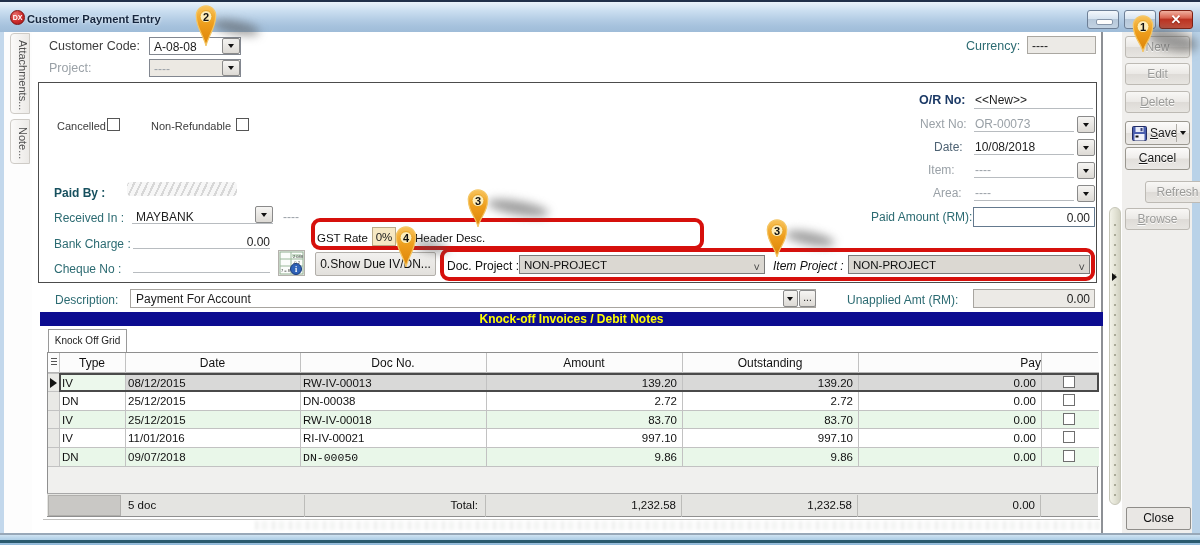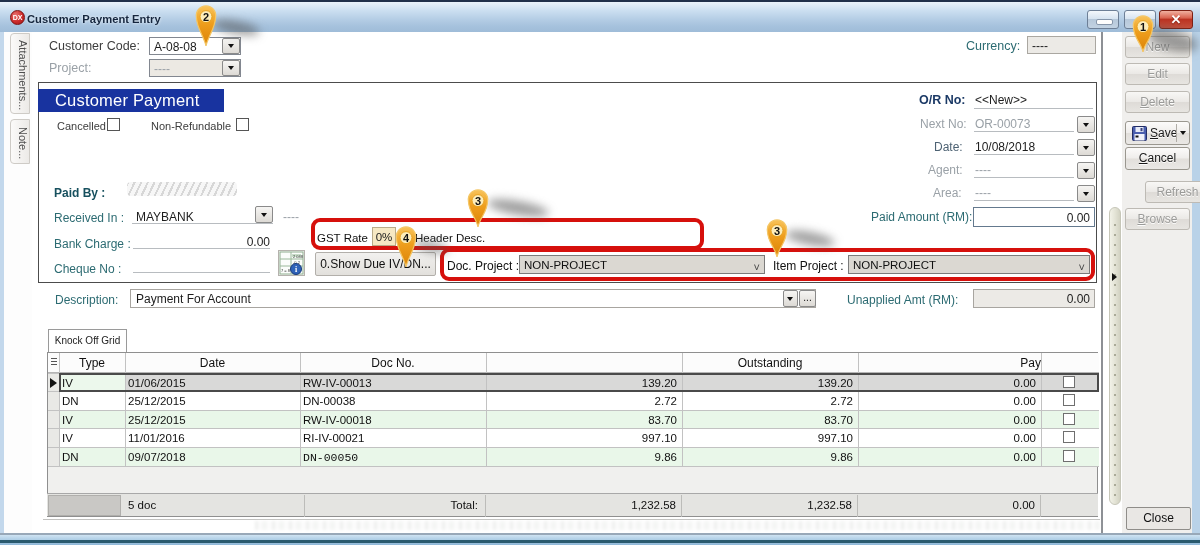--- a/index.html
+++ b/index.html
@@ -148,39 +148,37 @@
   <div class="ddbtn" style="left:222px;top:38px;height:16px;"></div>
   <div class="lblgrey" style="left:49px;top:61px;font-size:12.5px;">Project:</div>
   <div class="combo dis" style="left:149px;top:59px;width:92px;height:18px;"></div>
   <div class="valgrey" style="left:154px;top:62px;">----</div>
   <div class="ddbtn" style="left:222px;top:60px;height:16px;"></div>
   <div class="lbl" style="left:966px;top:39px;font-size:12.5px;">Currency:</div>
   <div class="combo" style="left:1027px;top:36px;width:69px;height:18px;background:#eceae6;border-color:#aaa7a1;"></div>
   <div class="val" style="left:1032px;top:39px;">----</div>
 
   <div class="abs" style="left:38px;top:82px;width:1059px;height:201px;border:1px solid #4c4c4c;background:#fff;"></div>
-  <div class="abs" style="left:38px;top:89px;width:186px;height:23px;background:#18339f;color:#fff;
-       font-size:16.5px;padding-left:17px;line-height:23px;letter-spacing:0.2px;">Customer Payment</div>
   <div class="lbldark" style="left:57px;top:120px;font-size:11px;">Cancelled</div>
   <div class="chk" style="left:107px;top:118px;"></div>
   <div class="lbldark" style="left:151px;top:120px;font-size:11px;">Non-Refundable</div>
   <div class="chk" style="left:236px;top:118px;"></div>
 
   <div class="lbl" style="left:919px;top:93px;color:#1c3a66;font-weight:bold;font-size:12.5px;">O/R No:</div>
   <div class="val" style="left:975px;top:93px;">&lt;&lt;New&gt;&gt;</div>
   <div class="uline" style="left:974px;top:108px;width:119px;"></div>
   <div class="lblgrey" style="left:920px;top:117px;">Next No:</div>
   <div class="valgrey" style="left:975px;top:117px;">OR-00073</div>
   <div class="uline" style="left:974px;top:131px;width:100px;"></div>
   <div class="ddbtn" style="left:1077px;top:116px;height:17px;"></div>
   <div class="lbl" style="left:934px;top:140px;color:#4d6273;">Date:</div>
   <div class="val" style="left:975px;top:140px;">10/08/2018</div>
   <div class="uline" style="left:974px;top:154px;width:100px;"></div>
   <div class="ddbtn" style="left:1077px;top:139px;height:17px;"></div>
-  <div class="lblgrey" style="left:928px;top:163px;">Agent:</div>
+  <div class="lblgrey" style="left:928px;top:163px;">Item:</div>
   <div class="valgrey" style="left:975px;top:163px;">----</div>
   <div class="uline" style="left:974px;top:177px;width:100px;"></div>
   <div class="ddbtn" style="left:1077px;top:162px;height:17px;"></div>
   <div class="lblgrey" style="left:933px;top:186px;">Area:</div>
   <div class="valgrey" style="left:975px;top:186px;">----</div>
   <div class="uline" style="left:974px;top:200px;width:100px;"></div>
   <div class="ddbtn" style="left:1077px;top:185px;height:17px;"></div>
   <div class="lbl" style="left:871px;top:210px;">Paid Amount (RM):</div>
   <div class="abs" style="left:973px;top:207px;width:122px;height:20px;border:1px solid #64798e;background:#fff;"></div>
   <div class="val" style="left:973px;top:211px;width:117px;text-align:right;">0.00</div>
@@ -217,33 +215,34 @@
       <circle cx="17" cy="18" r="5.5" fill="#2e62b8" stroke="#1a3a7a"></circle>
       <text x="17" y="21" text-anchor="middle" font-size="8" font-weight="bold" fill="#fff" font-family="Liberation Serif">i</text>
     </svg>
   </div>
   <div class="abs" style="left:315px;top:252px;width:121px;height:24px;border:1px solid #b2afaa;border-radius:2px;
        background:linear-gradient(#f2f1ef,#e2e0dc);font-size:12px;color:#111;text-align:center;line-height:23px;">0.Show Due IV/DN...</div>
 
   <div class="redbox" style="left:440px;top:248px;width:655px;height:33px;"></div>
   <div class="lbldark" style="left:447px;top:259px;color:#111;">Doc. Project :</div>
   <div class="pdd" style="left:519px;top:255px;width:246px;height:19px;line-height:18px;padding-left:4px;">NON-PROJECT<span class="chev">˅</span></div>
-  <div class="lbldark" style="left:773px;top:259px;color:#111;">Item Project :</div>
+  <div class="lbldark" style="left:773px;top:259px;color:#111;font-style:italic;">Item Project :</div>
   <div class="pdd" style="left:848px;top:255px;width:242px;height:19px;line-height:18px;padding-left:4px;">NON-PROJECT<span class="chev">˅</span></div>
 
   <div class="lbl" style="left:55px;top:293px;">Description:</div>
   <div class="abs" style="left:130px;top:289px;width:686px;height:19px;border:1px solid #a8a5a0;background:#fff;"></div>
   <div class="val" style="left:136px;top:292px;">Payment For Account</div>
   <div class="ddbtn" style="left:783px;top:290px;width:15px;height:17px;"></div>
   <div class="abs" style="left:799px;top:290px;width:17px;height:17px;border:1px solid #8a8a8a;border-radius:2px;
        background:linear-gradient(#f6f5f3,#dddad5);font-size:10px;text-align:center;line-height:14px;color:#111;">...</div>
   <div class="lbl" style="left:847px;top:293px;">Unapplied Amt (RM):</div>
   <div class="abs" style="left:973px;top:289px;width:122px;height:19px;border:1px solid #a8a5a0;background:#eceae6;"></div>
   <div class="val" style="left:973px;top:292px;width:117px;text-align:right;">0.00</div>
 
+  <div class="abs" id="navybar">Knock-off Invoices / Debit Notes</div>
   <div class="abs" id="kotab">Knock Off Grid</div>
 
   <div class="abs" id="grid">
     <div class="abs" style="left:0;top:0;width:1051px;height:20px;background:#fcfcfc;border-bottom:1px solid #b5b5b5;"></div>
     <div class="abs" style="left:0;top:21px;width:1051px;height:18px;background:#d9d9d8;"></div>
     <div class="abs" style="left:0;top:39px;width:1051px;height:19px;background:#ffffff;"></div>
     <div class="abs" style="left:0;top:58px;width:1051px;height:18px;background:#e9f7e9;"></div>
     <div class="abs" style="left:0;top:76px;width:1051px;height:19px;background:#ffffff;"></div>
     <div class="abs" style="left:0;top:95px;width:1051px;height:19px;background:#e9f7e9;"></div>
     <div class="abs" style="left:11px;top:21px;width:66px;height:18px;background:#ecf8ec;"></div>
@@ -258,26 +257,27 @@
     <div class="abs" style="left:0;top:20px;width:1051px;height:1px;background:#c2c2c2;"></div>
     <div class="abs" style="left:0;top:38px;width:1051px;height:1px;background:#c2c2c2;"></div>
     <div class="abs" style="left:0;top:57px;width:1051px;height:1px;background:#c2c2c2;"></div>
     <div class="abs" style="left:0;top:75px;width:1051px;height:1px;background:#c2c2c2;"></div>
     <div class="abs" style="left:0;top:94px;width:1051px;height:1px;background:#c2c2c2;"></div>
     <div class="abs" style="left:0;top:113px;width:1051px;height:1px;background:#c2c2c2;"></div>
     <div class="abs" style="left:11px;top:20px;width:1040px;height:19px;border:2px solid #4a4a4a;"></div>
     <div class="gcell" style="left:11px;top:3px;width:66px;text-align:center;font-size:12px;">Type</div>
     <div class="gcell" style="left:77px;top:3px;width:175px;text-align:center;font-size:12px;">Date</div>
     <div class="gcell" style="left:252px;top:3px;width:186px;text-align:center;font-size:12px;">Doc No.</div>
+    <div class="gcell" style="left:438px;top:3px;width:196px;text-align:center;font-size:12px;">Amount</div>
     <div class="gcell" style="left:634px;top:3px;width:176px;text-align:center;font-size:12px;">Outstanding</div>
     <div class="gcell" style="left:810px;top:3px;width:183px;text-align:right;font-size:12px;">Pay</div>
     <div class="abs" style="left:3px;top:5px;width:6px;height:9px;background:repeating-linear-gradient(#555 0 1px,transparent 1px 3px);"></div>
     <div class="abs" style="left:2px;top:25px;width:0;height:0;border-top:5px solid transparent;border-bottom:5px solid transparent;border-left:7px solid #111;"></div>
     <div class="gcell" style="left:14px;top:24px;width:60px;">IV</div>
-    <div class="gcell" style="left:80px;top:24px;width:169px;">01/06/2015</div>
+    <div class="gcell" style="left:80px;top:24px;width:169px;">08/12/2015</div>
     <div class="gcell" style="left:255px;top:24px;width:180px;">RW-IV-00013</div>
     <div class="gcell" style="left:438px;top:24px;width:191px;text-align:right;">139.20</div>
     <div class="gcell" style="left:634px;top:24px;width:171px;text-align:right;">139.20</div>
     <div class="gcell" style="left:810px;top:24px;width:178px;text-align:right;">0.00</div>
     <div class="gchk" style="left:1015px;top:23px;"></div>
     <div class="gcell" style="left:14px;top:42px;width:60px;">DN</div>
     <div class="gcell" style="left:80px;top:42px;width:169px;">25/12/2015</div>
     <div class="gcell" style="left:255px;top:42px;width:180px;">DN-00038</div>
     <div class="gcell" style="left:438px;top:42px;width:191px;text-align:right;">2.72</div>
     <div class="gcell" style="left:634px;top:42px;width:171px;text-align:right;">2.72</div>

